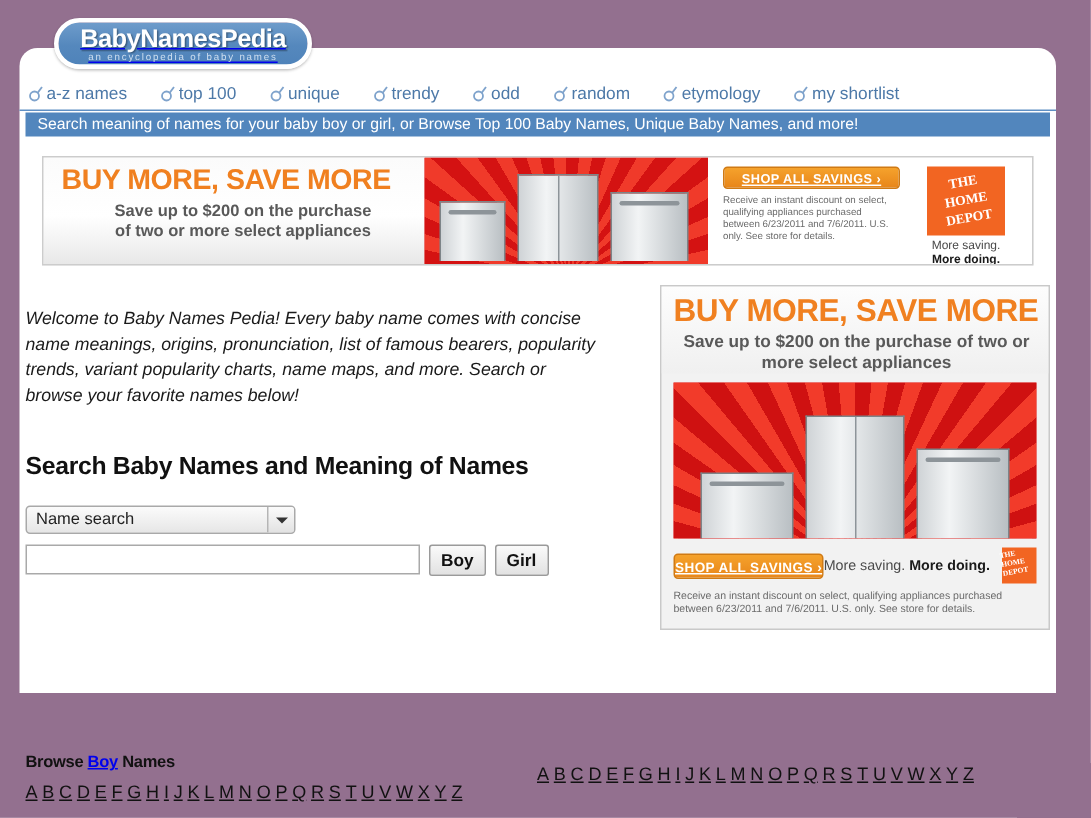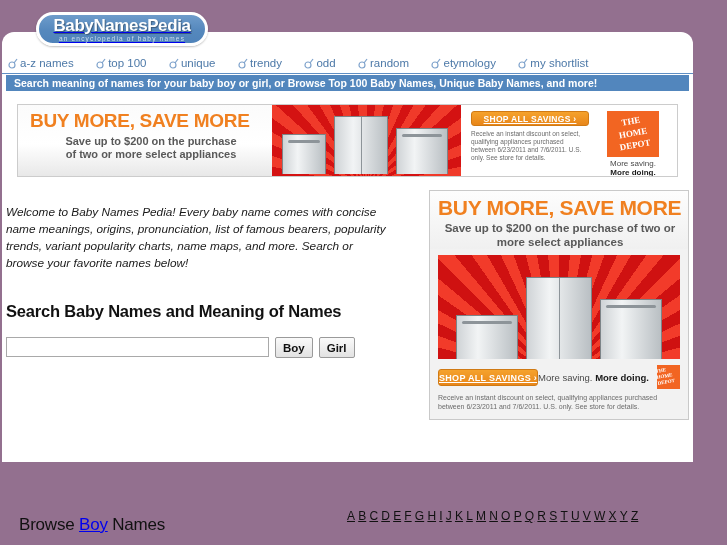--- a/index.html
+++ b/index.html
@@ -51,21 +51,21 @@
     color: #cfdff0;
     font-size: 6.5px;
     letter-spacing: 1.2px;
     line-height: 8px;
     white-space: nowrap;
   }
 
   
   .page-body {
     position: absolute;
-    left: 2px; top: 32px;
+    left: 13px; top: 32px;
     width: 691px;
     height: 430px;
     background: #ffffff;
     border-top-left-radius: 12px;
     border-top-right-radius: 12px;
   }
 
   
   .navbar {
     position: absolute;
@@ -93,21 +93,21 @@
   .nav-icon svg { display: block; }
 
   
   .tagline {
     position: absolute;
     left: 4px; top: 43px;
     width: 683px; height: 16px;
     background: #5286bd;
     color: #ffffff;
     font-size: 10.5px;
-    font-weight: bold;
+    font-weight: normal;
     line-height: 16px;
     padding-left: 8px;
     white-space: nowrap;
     overflow: hidden;
   }
 
   
   .top-ad {
     position: absolute;
     left: 15px; top: 72px;
@@ -361,23 +361,23 @@
 
   
   .browse {
     position: absolute;
     left: 4px; top: 470px;
     width: 683px;
     display: flex;
   }
   .browse-col { width: 341px; }
   .browse-col h3 {
-    margin: 13px;
-    font-size: 17px;
-    font-weight: normal;
+    margin: 0;
+    font-size: 11px;
+    font-weight: bold;
     color: #111111;
     letter-spacing: -0.2px;
   }
   .browse-col h3 a { text-decoration: underline; }
   .boy-link { color: #0000ee; }
   .girl-link { color: #ee0000; }
   .alpha {
     margin-top: 7px;
     font-size: 12px;
     line-height: 14px;
@@ -505,20 +505,26 @@
       </div>
     </div>
 
     <div class="content">
 
       <div class="col-left">
         <p class="intro">Welcome to Baby Names Pedia! Every baby name comes with concise name meanings, origins, pronunciation, list of famous bearers, popularity trends, variant popularity charts, name maps, and more. Search or browse your favorite names below!</p>
         <h2 class="sec2">Search Baby Names and Meaning of Names</h2>
 
         <div class="search-wrap">
+          <div class="sel">
+            <span>Name search</span>
+            <span class="arrowbox">
+                <i></i>
+              </span>
+          </div>
           <div class="row2">
             <input class="txt" type="text" value="" style="">
             <button class="btn">Boy</button>
             <button class="btn">Girl</button>
           </div>
         </div>
       </div>
 
       <div class="side-ad">
         <div class="side-head">

